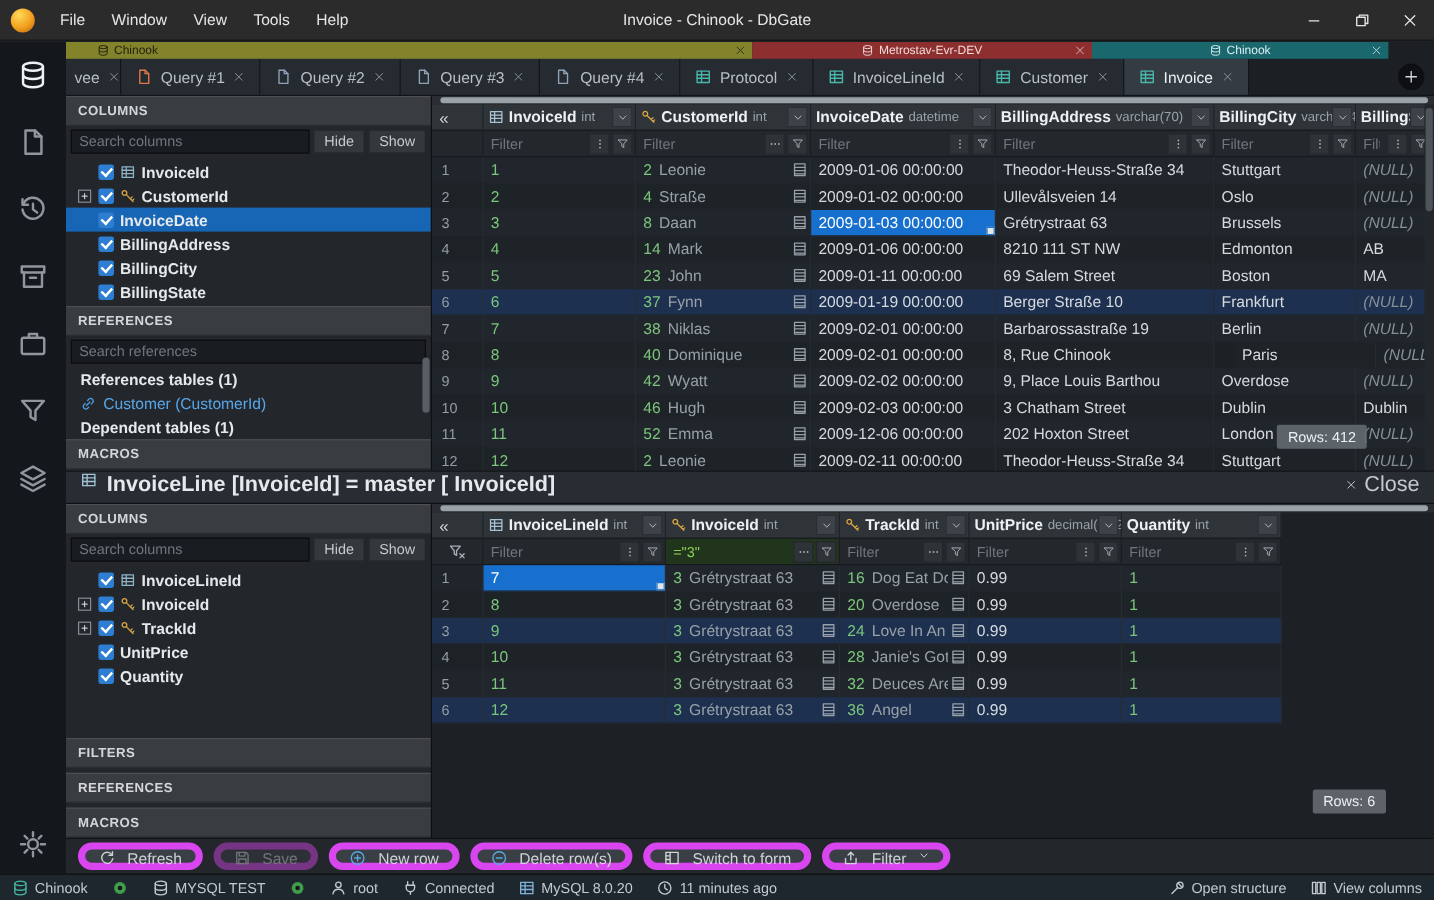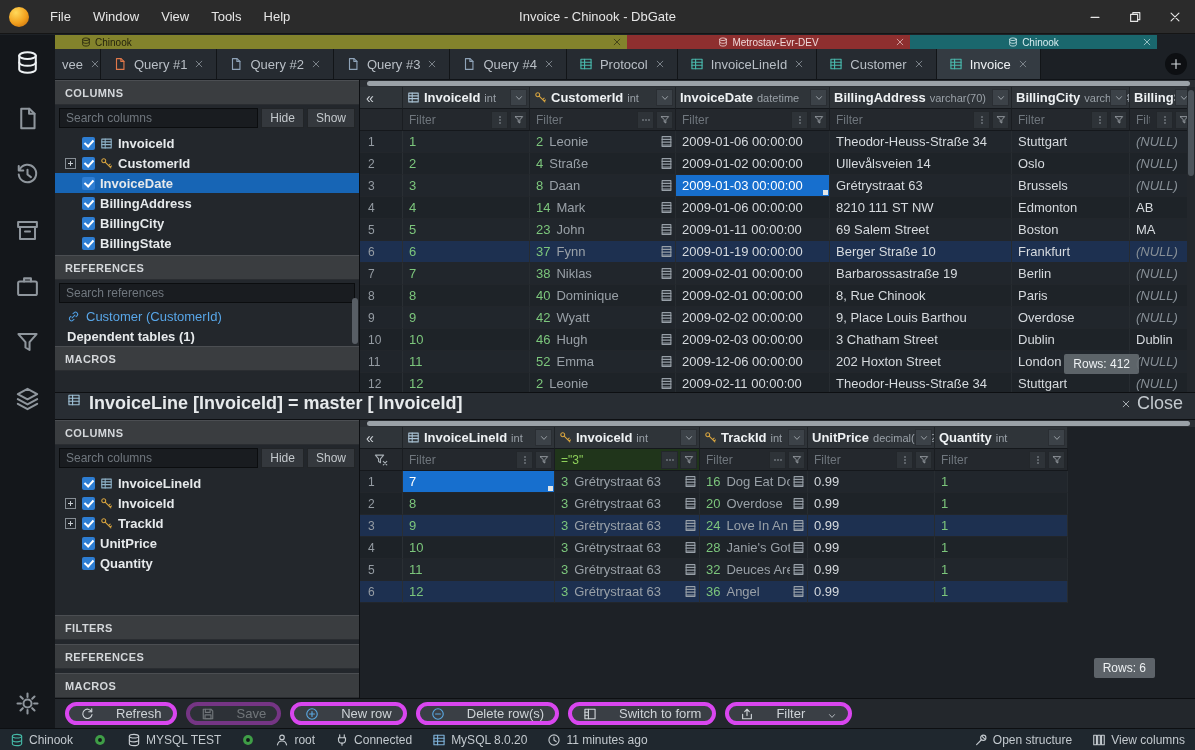--- a/index.html
+++ b/index.html
@@ -120,21 +120,21 @@
   .vscroll{position:absolute;right:0;top:7px;bottom:0;width:8px;background:#23272c;z-index:5}
   .vscroll-thumb{position:absolute;left:1px;right:1px;background:#4d545b;border-radius:3px}
 
   
   .ref-bar{height:28px;flex:none;background:#282d33;border-top:1px solid #0d0f12;border-bottom:1px solid #0d0f12;
     display:flex;align-items:flex-start;gap:8px;padding:0 12px;font-weight:bold;color:#e6e9eb;font-size:18px}
   .ref-bar-close{margin-left:auto;display:flex;align-items:center;gap:6px;color:#c3c9ce;font-weight:normal}
 
   
   .toolbar{height:30px;flex:none;background:#23272c;border-top:1px solid #0d0f12;display:flex;align-items:center;gap:9px;padding-left:10px}
-  .tool-btn{height:23px;display:flex;align-items:flex-end;gap:22px;background:#3a3f45;border:4px solid #d946ef;
+  .tool-btn{height:23px;display:flex;align-items:flex-start;gap:10px;background:#3a3f45;border:6px solid #d946ef;
     border-radius:12px;padding:0 11px;color:#ced3d7;font-size:13px;font-family:inherit}
   .tool-btn.disabled{opacity:.45}
 
   
   .statusbar{position:absolute;left:0;right:0;bottom:0;height:22px;background:#1f272e;border-top:1px solid #0d0f12;
     display:flex;align-items:center;padding:0 10px;font-size:12px;color:#c3c9ce;z-index:4}
   .sb-left{display:flex;align-items:center;gap:20px}
   .sb-right{margin-left:auto;display:flex;align-items:center;gap:20px}
   .status-item{display:flex;align-items:center;gap:5px;white-space:nowrap}
 
@@ -510,20 +510,21 @@
               <span class="tree-label">BillingState</span>
             </div>
           </div>
           <div class="section-header">
             <span>REFERENCES</span>
           </div>
           <div class="search-row">
             <input class="search-input" placeholder="Search references" style="">
           </div>
           <div class="ref-list">
+            <div class="ref-group">References tables (1)</div>
             <div class="ref-link">
               <span class="svg-icon tree-ic" style="color: rgb(79, 158, 227);">
                 <svg viewBox="0 0 16 16">
                   <path d="M6.2 9.8l3.6-3.6"></path>
                   <path d="M7.4 4.6l1.2-1.2a2.6 2.6 0 0 1 3.7 3.7l-1.2 1.2"></path>
                   <path d="M8.6 11.4l-1.2 1.2a2.6 2.6 0 0 1-3.7-3.7l1.2-1.2"></path>
                 </svg>
               </span>
               <span>Customer (CustomerId)</span>
             </div>
@@ -949,21 +950,21 @@
                     <path d="M2.6 5.4h10.8M2.6 8.8h10.8M2.6 12.2h10.8"></path>
                   </svg>
                 </span>
               </div>
               <div class="g-cell" style="width: 154px;">
                 <span class="plain">2009-02-01 00:00:00</span>
               </div>
               <div class="g-cell" style="width: 182px;">
                 <span class="plain">8, Rue Chinook</span>
               </div>
-              <div class="g-cell" style="width: 118px;">
+              <div class="g-cell" style="width: 118px; margin-left: 17px;">
                 <span class="plain">Paris</span>
               </div>
               <div class="g-cell" style="width: 65px;">
                 <span class="nullv">(NULL)</span>
               </div>
             </div>
             <div class="grid-row">
               <div class="g-rownum">9</div>
               <div class="g-cell" style="width: 127px;">
                 <span class="num">9</span>

